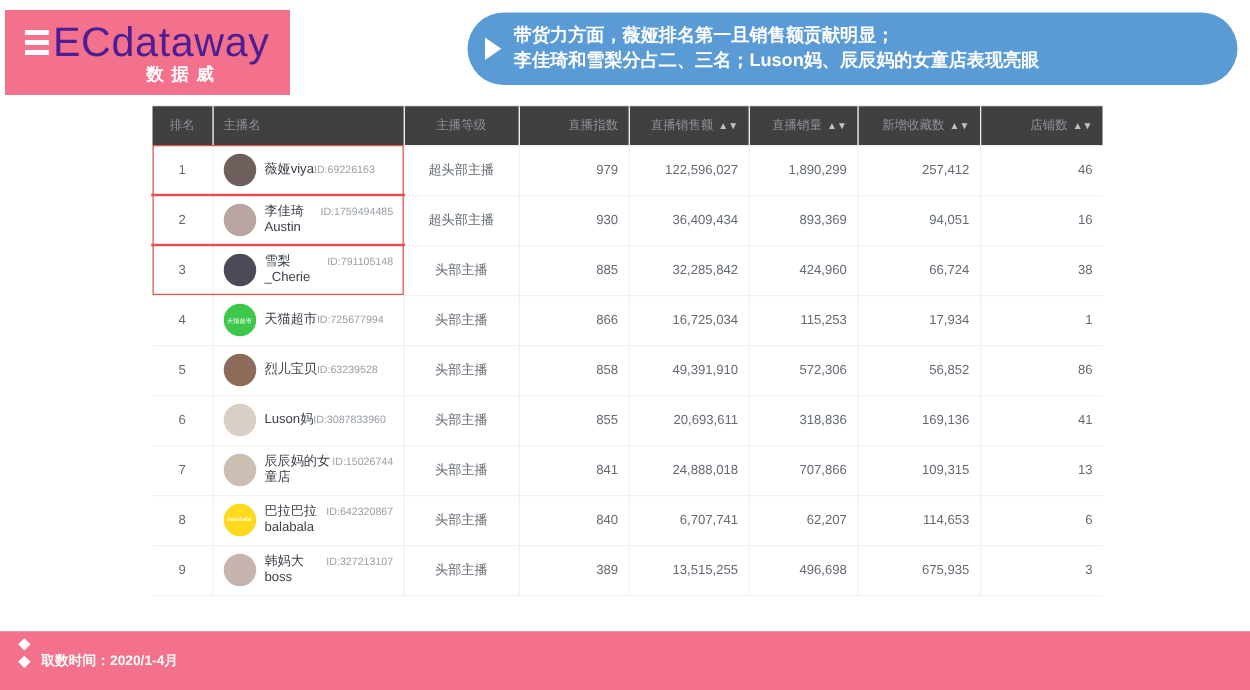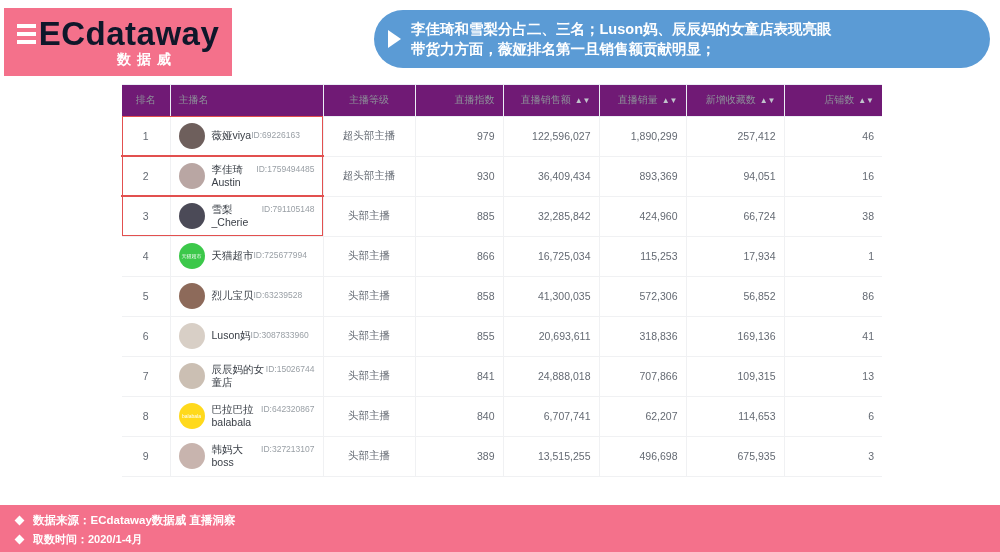--- a/index.html
+++ b/index.html
@@ -17,23 +17,23 @@
     position: absolute;
     left: 4px; top: 8px;
     width: 228px; height: 68px;
     background: #f4718b;
     display: flex; flex-direction: column;
     align-items: center; justify-content: center;
     padding-top: 2px;
   }
   #logo-main {
     display: flex; 
-    color: #0f172a;
+    color: #4c1d95;
     font-size: 33px;
-    font-weight: bold;
+    font-weight: normal;
     letter-spacing: 0.5px;
     line-height: 1;
   }
   #logo-bars {
     display: inline-flex; flex-direction: column;
     justify-content: center; gap: 4px;
     margin-right: 3px; margin-top: 1px;
   }
   #logo-bars i { display: block; width: 19px; height: 4px; background: #fff; }
   #logo-sub {
@@ -68,21 +68,21 @@
 
   
   #table-wrap {
     position: absolute;
     left: 122px; top: 84px;
     width: 760px;
     border-top: 1px solid #ebeef5;
   }
   table#rank-table { border-collapse: collapse; width: 760px; table-layout: fixed; }
   #rank-table th {
-    background: #701a75;
+    background: #404040;
     color: #8d9199;
     font-size: 10px;
     font-weight: normal;
     height: 31px;
     border-right: 1px solid #ebeef5;
     border-bottom: 1px solid #ebeef5;
     padding: 0 8px;
     white-space: nowrap;
   }
   #rank-table th:last-child { border-right: none; }
@@ -174,22 +174,22 @@
         <i></i>
       </span>
     <span>ECdataway</span>
   </div>
   <div id="logo-sub">数据威</div>
 </div>
 
 <div id="banner">
   <div id="banner-arrow"></div>
   <div id="banner-lines">
+    <div>带货力方面，薇娅排名第一且销售额贡献明显；</div>
     <div>李佳琦和雪梨分占二、三名；Luson妈、辰辰妈的女童店表现亮眼</div>
-    <div>带货力方面，薇娅排名第一且销售额贡献明显；</div>
   </div>
 </div>
 
 <div id="table-wrap">
   <table id="rank-table">
     <thead>
       <tr>
         <th class="c-rank"><span>排名</span></th>
         <th class="c-name"><span>主播名</span></th>
         <th class="c-level"><span>主播等级</span></th>
@@ -279,21 +279,21 @@
             <div class="name-cell">
               <div class="avatar" style="background: rgb(141, 106, 90);"></div>
               <div class="name-text">
                 <span class="name-main">烈儿宝贝</span>
                 <span class="name-id">ID:63239528</span>
               </div>
             </div>
           </td>
           <td class="c-level">头部主播</td>
           <td class="c-index">858</td>
-          <td class="c-sales">41,300,035</td>
+          <td class="c-sales">49,391,910</td>
           <td class="c-vol">572,306</td>
           <td class="c-fav">56,852</td>
           <td class="c-shops">86</td>
         </tr>
         <tr>
           <td class="c-rank">6</td>
           <td class="c-name">
             <div class="name-cell">
               <div class="avatar" style="background: rgb(216, 207, 198);"></div>
               <div class="name-text">
@@ -368,19 +368,18 @@
 </div>
 
 <div id="highlight-box">
   <div class="divider d1"></div>
   <div class="divider d2"></div>
 </div>
 
 <div id="footer">
   <div class="f-line">
     <span class="f-dia"></span>
-    <span class="f-text">数据来源：ECdataway数据威 直播洞察</span>
   </div>
   <div class="f-line second">
     <span class="f-dia"></span>
     <span class="f-text">取数时间：2020/1-4月</span>
   </div>
 </div>
 
 </body></html>

